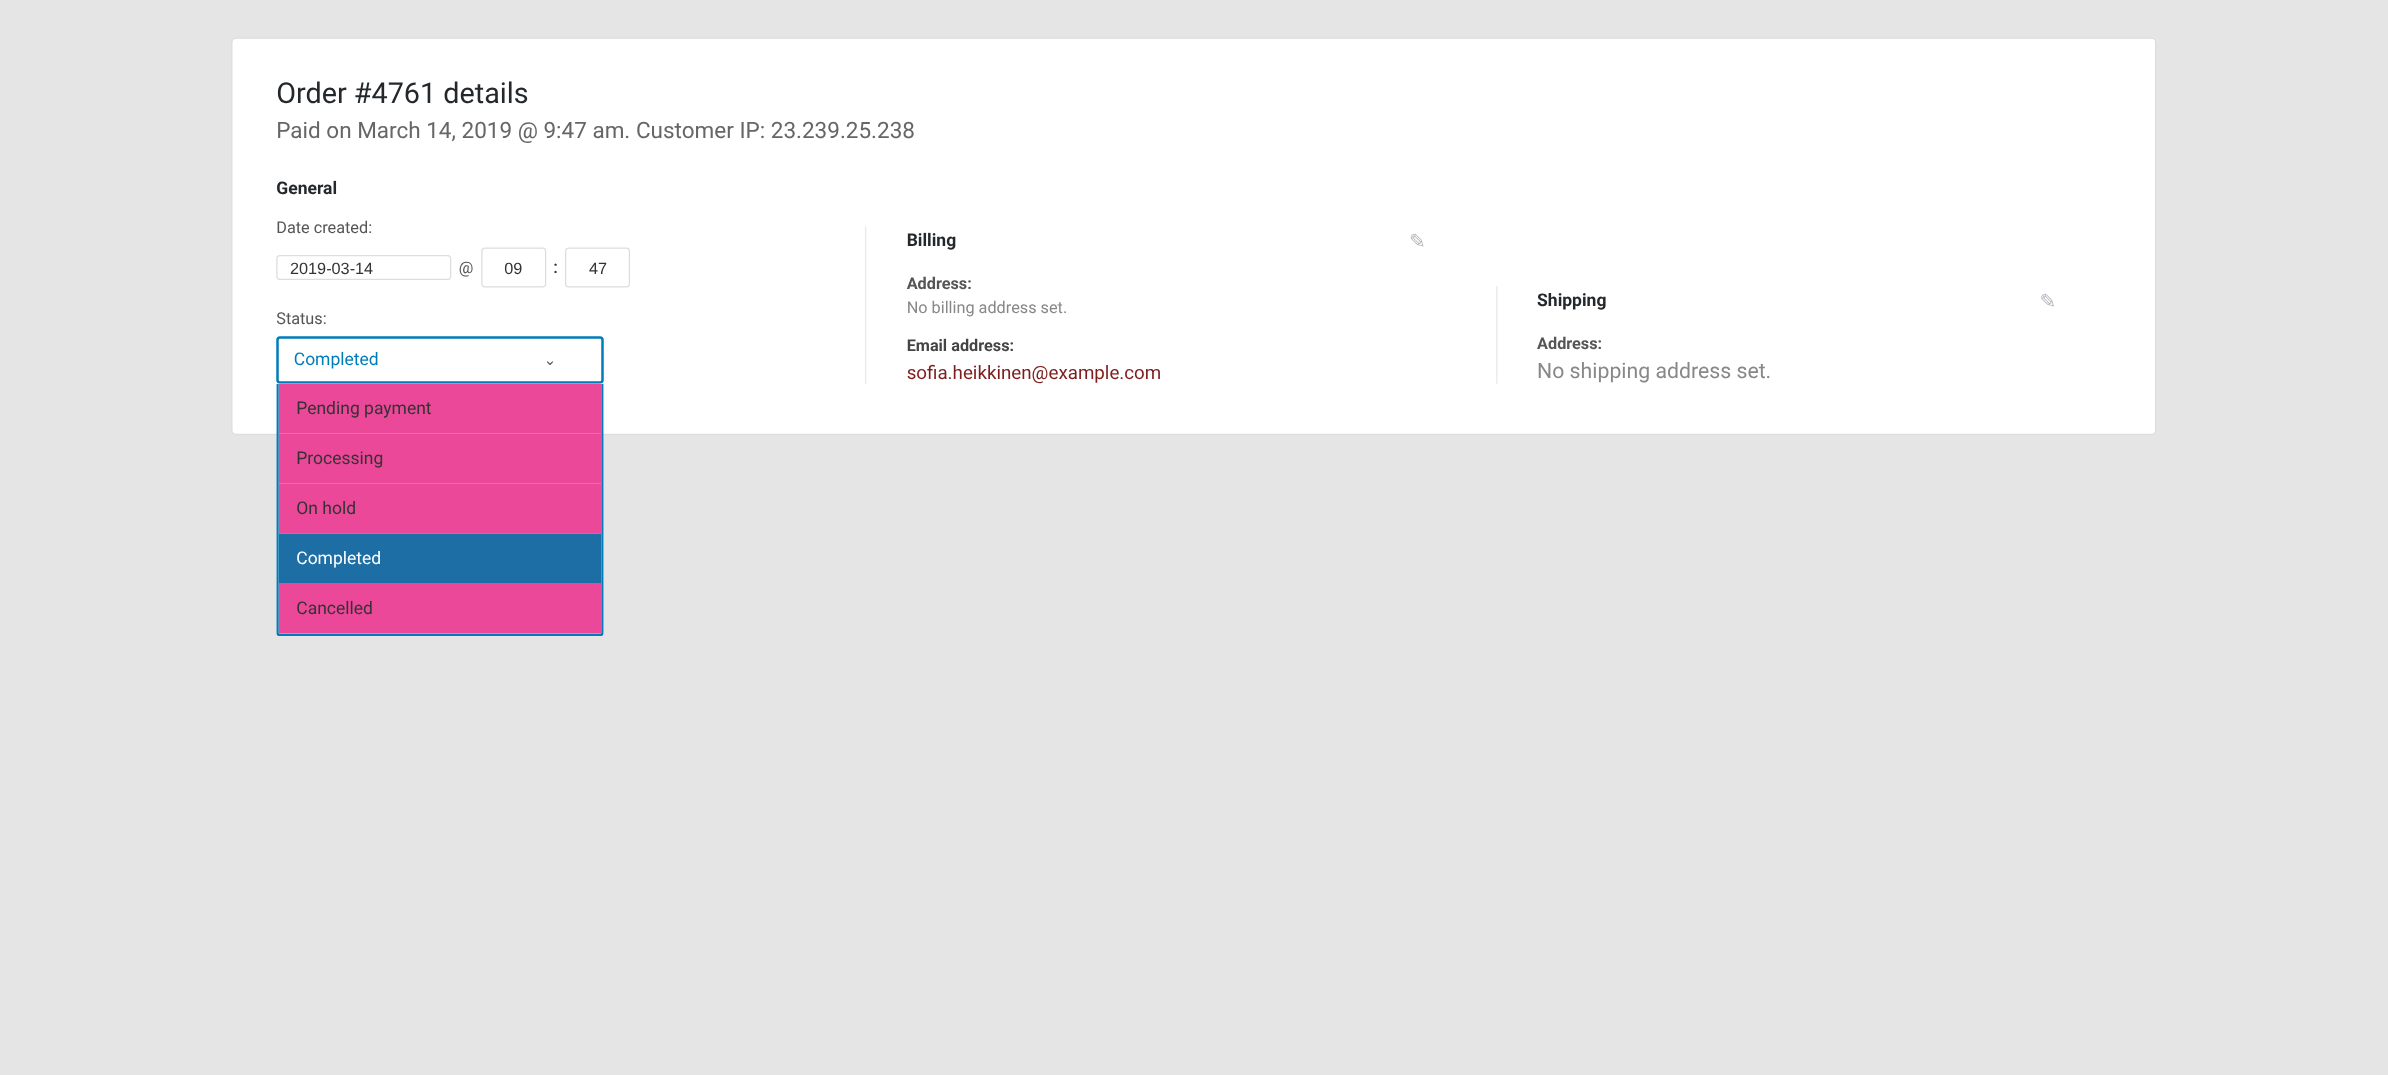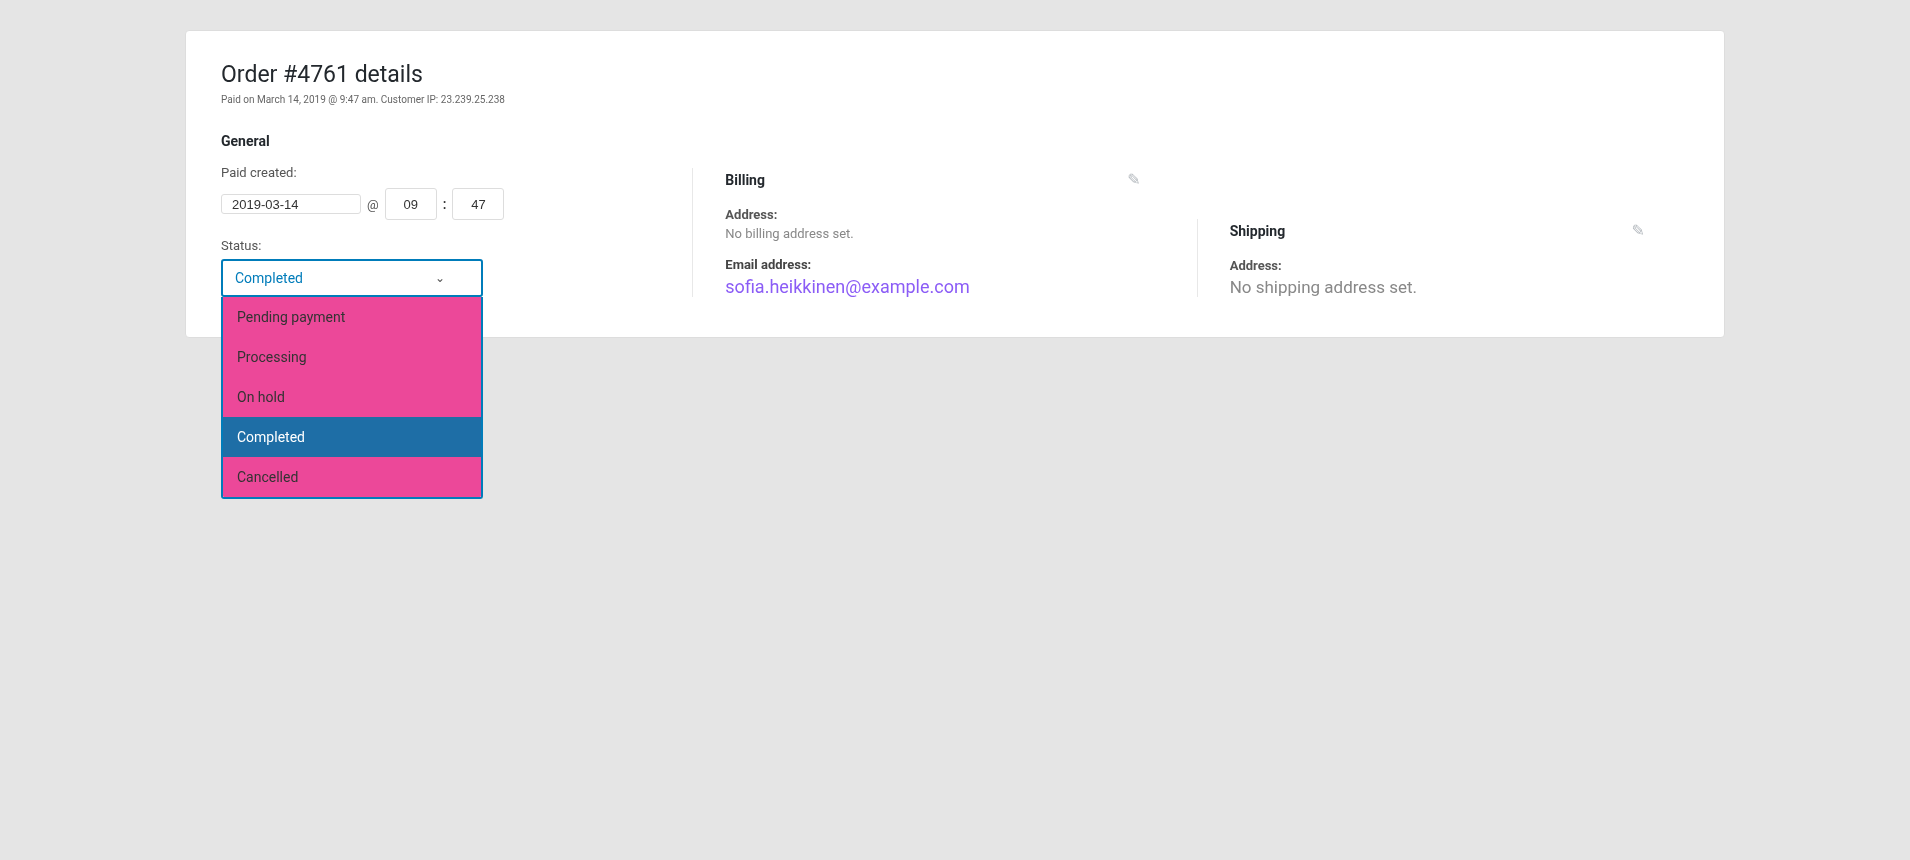--- a/index.html
+++ b/index.html
@@ -22,21 +22,21 @@
       max-width: 100%;
       padding: 30px 35px 40px 35px;
     }
     .page-title {
       font-size: 23px;
       font-weight: 400;
       color: #23282d;
       margin-bottom: 6px;
     }
     .page-subtitle {
-      font-size: 10px;
+      font-size: 18px;
       color: #666;
       margin-bottom: 28px;
     }
     .sections-row {
       display: flex;
       gap: 0;
       align-items: flex-end;
     }
     .section {
       flex: 1;
@@ -179,22 +179,22 @@
       color: #888;
       margin-bottom: 16px;
     }
     .billing-email-label {
       font-size: 13px;
       font-weight: 700;
       color: #444;
       margin-bottom: 4px;
     }
     .billing-email-link {
-      font-size: 18px;
-      color: #8b5cf6;
+      font-size: 15px;
+      color: #7f1d1d;
       text-decoration: none;
     }
     .shipping-address-label {
       font-size: 13px;
       font-weight: 700;
       color: #555;
       margin-bottom: 4px;
     }
     .shipping-address-value {
       font-size: 17px;
@@ -207,21 +207,21 @@
 <div class="card">
   <h1 class="page-title">Order #4761 details</h1>
   <p class="page-subtitle">Paid on March 14, 2019 @ 9:47 am. Customer IP: 23.239.25.238</p>
 
   <div class="sections-row">
 
     <div class="section">
       <div class="section-header">
         <span class="section-title">General</span>
       </div>
-      <div class="field-label">Paid created:</div>
+      <div class="field-label">Date created:</div>
       <div class="date-row">
         <input class="date-input" type="text" value="2019-03-14" style="">
         <span class="at-symbol">@</span>
         <input class="time-input" type="text" value="09" style="">
         <span class="colon">:</span>
         <input class="time-input" type="text" value="47" style="">
       </div>
       <div class="status-label">Status:</div>
       <div class="status-select-wrapper">
         <div class="status-select-display">

